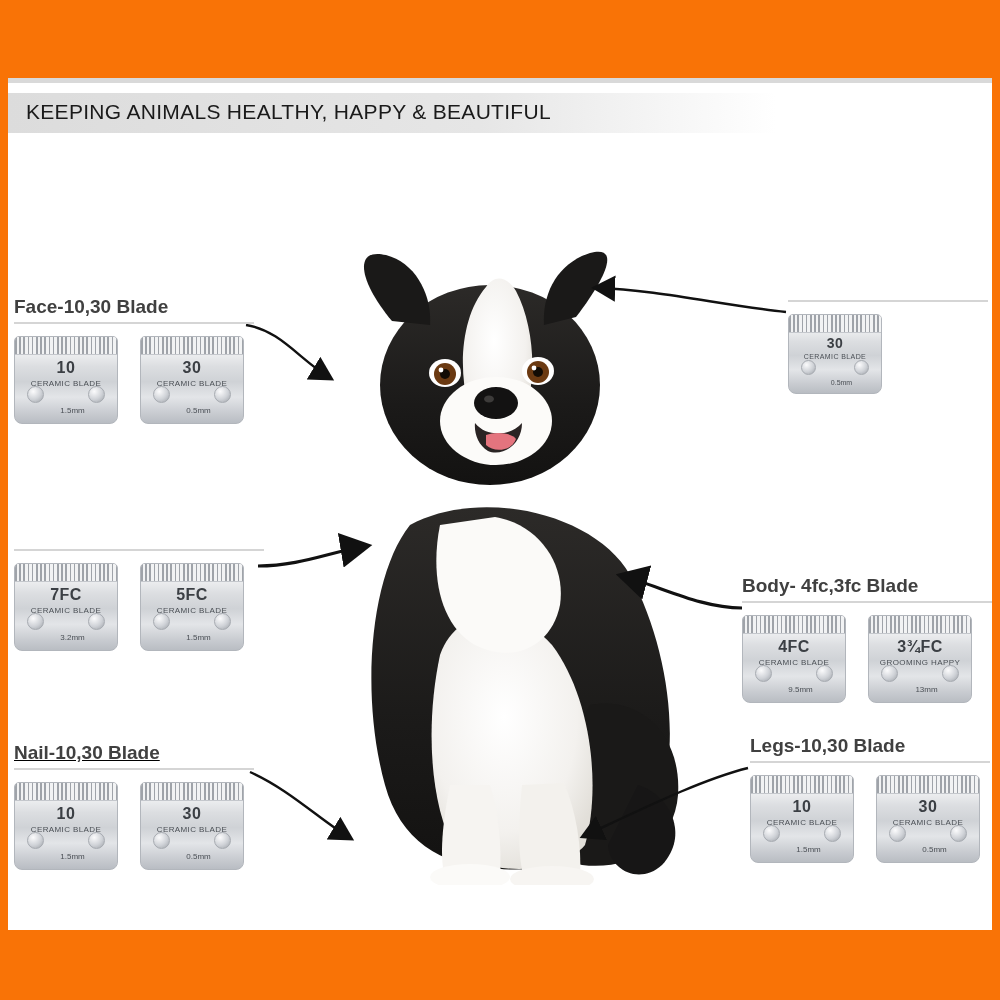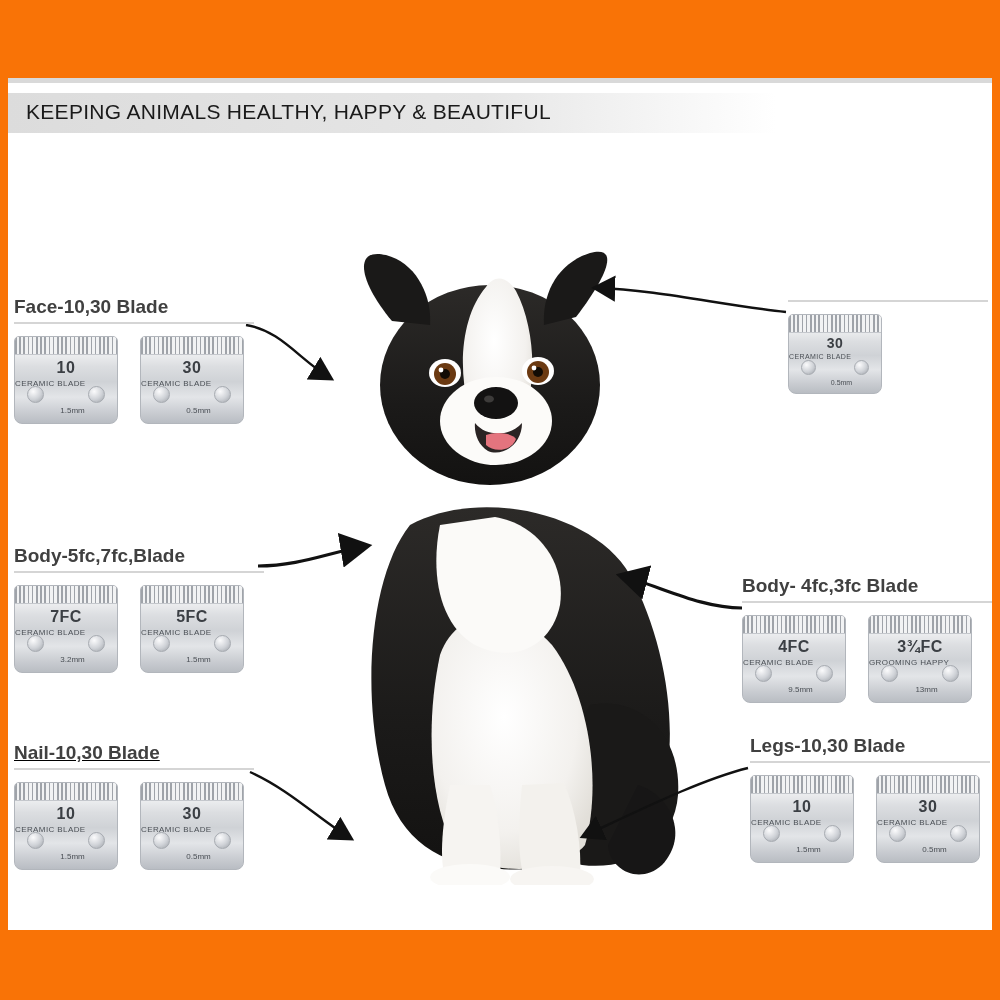--- a/index.html
+++ b/index.html
@@ -136,20 +136,21 @@
     font-family: "Liberation Sans", sans-serif;
   }
   .blade.small .num {
     top: 20px;
     font-size: 14px;
   }
   .blade .kind {
     position: absolute;
     top: 42px;
     left: 0; right: 0;
+    text-align: center;
     font-size: 8px;
     color: #4a4f55;
     letter-spacing: 0.4px;
     font-family: "Liberation Sans", sans-serif;
   }
   .blade.small .kind {
     top: 38px;
     font-size: 7px;
   }
   .blade .mm {
@@ -314,21 +315,20 @@
         <div class="num">30</div>
         <div class="kind">CERAMIC BLADE</div>
         <div class="screw l"></div>
         <div class="screw r"></div>
         <div class="mm">0.5mm</div>
       </div>
     </div>
   </div>
 
   <div class="anno" style="left:14px; top:545px; width:250px;">
-    <div class="anno-title">Body-5fc,7fc,Blade</div>
     <div class="anno-rule"></div>
     <div class="blade-row">
       <div class="blade">
         <div class="teeth"></div>
         <div class="num">7FC</div>
         <div class="kind">CERAMIC BLADE</div>
         <div class="screw l"></div>
         <div class="screw r"></div>
         <div class="mm">3.2mm</div>
       </div>

